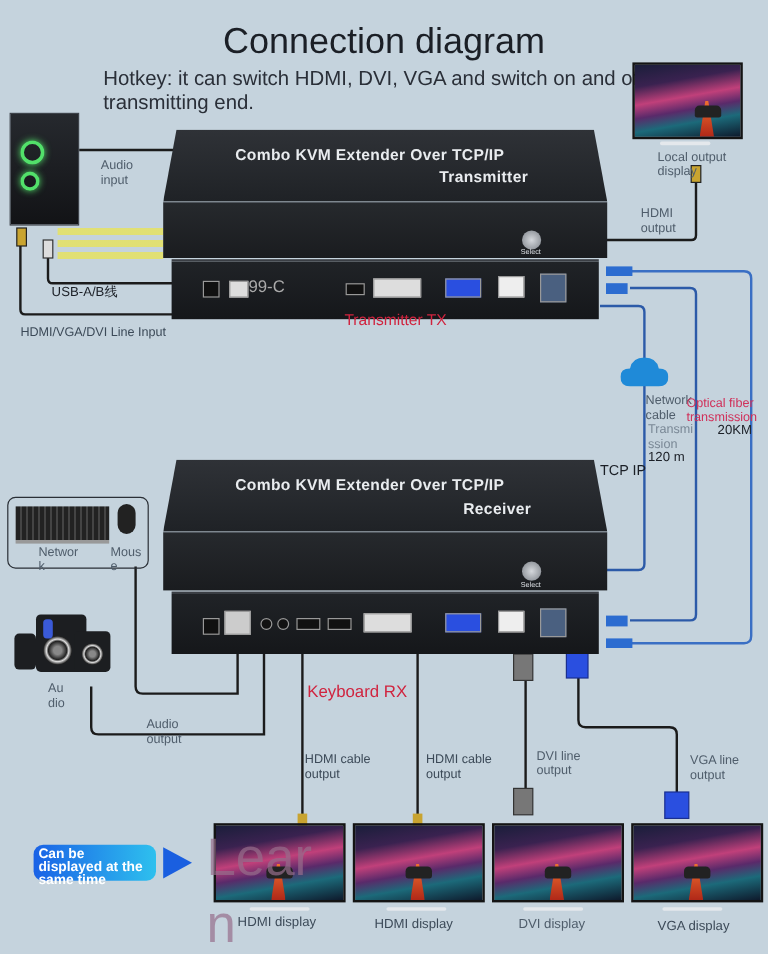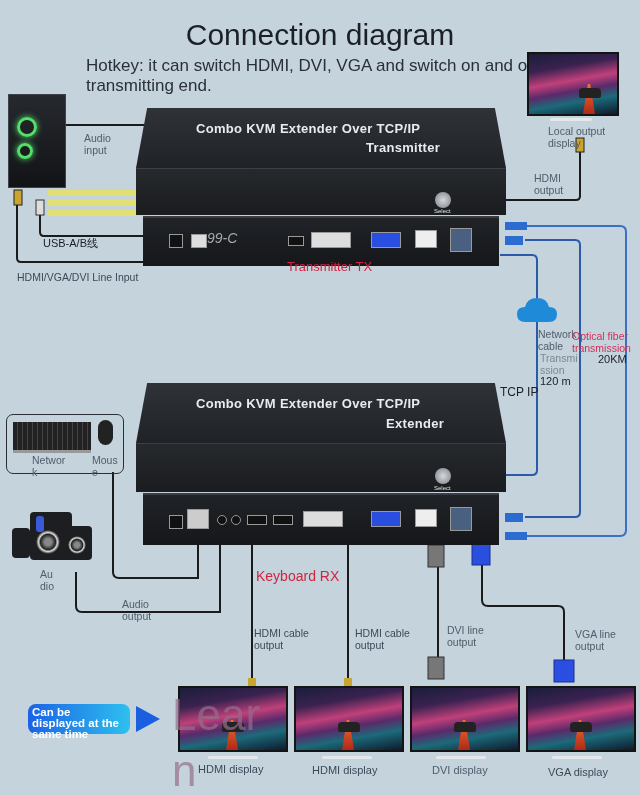--- a/index.html
+++ b/index.html
@@ -8,21 +8,21 @@
   #title{left:0;top:18px;width:640px;text-align:center;font-size:30px;color:#1b1f26;font-family:"Liberation Sans",sans-serif;}
   #hotkey{left:86px;top:56px;font-size:17px;color:#2a2f38;}
   .lbl{font-size:10.5px;color:#4f5d6b;line-height:12px;}
   .lbl-dark{font-size:11px;color:#1b1f26;}
   .red{color:#d0243f;font-size:13px;}
   .pink{color:#d0305a;font-size:10.5px;line-height:12px;}
   svg#lines{position:absolute;left:0;top:0;}
   
   .dev-top{background:linear-gradient(#2f3237,#1f2226);clip-path:polygon(3% 0,97% 0,100% 100%,0 100%);}
   .dev-front{background:linear-gradient(#26292d,#1a1c1f);border-top:1px solid #3b3f45;}
-  .dev-rear{background:linear-gradient(#202327,#15171a);border-top:2px solid #3a3e44;font-style:italic;}
+  .dev-rear{background:linear-gradient(#202327,#15171a);border-top:2px solid #3a3e44;}
   .devtxt{color:#e9ecef;font-weight:bold;font-size:13px;letter-spacing:0.3px;}
   .select-btn{width:16px;height:16px;border-radius:50%;background:radial-gradient(#d5d8dc,#7b8087);}
   .select-lbl{font-size:6px;color:#dfe3e7;}
   .port{background:#111;border:1px solid #999;}
   .monitor{width:122px;height:68px;border:2px solid #141414;background:linear-gradient(170deg,#1a1e3a 0%,#3a2250 25%,#c0407a 45%,#5a2a6a 60%,#1c6a7a 75%,#0e1a2c 100%);position:absolute;}
   .monitor .road{position:absolute;left:54px;bottom:0;width:12px;height:30px;background:linear-gradient(#f07030,#b02818);clip-path:polygon(40% 0,60% 0,100% 100%,0 100%);}
   .monitor .car{position:absolute;left:50px;top:34px;width:22px;height:10px;background:#222;border-radius:4px 4px 2px 2px;}
   .stand{position:absolute;height:3px;background:#e4e8ec;border-radius:2px;}
   .badge{left:28px;top:704px;width:102px;height:30px;border-radius:8px;background:linear-gradient(90deg,#1a62e6,#2ec0ee);color:#fff;font-size:11.5px;font-weight:bold;line-height:11px;padding:3px 4px;box-sizing:border-box;}
   .arrow{left:136px;top:706px;width:0;height:0;border-top:13px solid transparent;border-bottom:13px solid transparent;border-left:24px solid #1a5fe0;}
@@ -126,21 +126,21 @@
   </svg>
 <div class="abs lbl-dark" style="left:500px;top:341px;font-size:12px;margin-top:44px;">TCP IP</div>
 <div class="abs lbl" style="left:538px;top:328px;width:54px;">Network cable</div>
 <div class="abs lbl" style="left:540px;top:352px;width:38px;word-break:break-all;color:#7a8896;">Transmission</div>
 <div class="abs lbl-dark" style="left:540px;top:375px;">120 m</div>
 <div class="abs pink" style="left:572px;top:330px;width:58px;">Optical fiber transmission</div>
 <div class="abs lbl-dark" style="left:598px;top:353px;">20KM</div>
 
 <div class="abs dev-top" style="left:136px;top:383px;width:370px;height:60px;"></div>
 <div class="abs devtxt" style="left:196px;top:396px;">Combo KVM Extender Over TCP/IP</div>
-<div class="abs devtxt" style="left:386px;top:416px;">Extender</div>
+<div class="abs devtxt" style="left:386px;top:416px;">Receiver</div>
 <div class="abs dev-front" style="left:136px;top:443px;width:370px;height:48px;"></div>
 <div class="abs select-btn" style="left:435px;top:468px;"></div>
 <div class="abs select-lbl" style="left:434px;top:485px;">Select</div>
 <div class="abs dev-rear" style="left:143px;top:493px;width:356px;height:50px;">
   <div class="abs port" style="left:26px;top:20px;width:12px;height:12px;"></div>
   <div class="abs port" style="left:44px;top:14px;width:20px;height:18px;background:#ccc;"></div>
   <div class="abs port" style="left:74px;top:20px;width:8px;height:8px;border-radius:50%;"></div>
   <div class="abs port" style="left:88px;top:20px;width:8px;height:8px;border-radius:50%;"></div>
   <div class="abs port" style="left:104px;top:20px;width:18px;height:8px;"></div>
   <div class="abs port" style="left:130px;top:20px;width:18px;height:8px;"></div>

